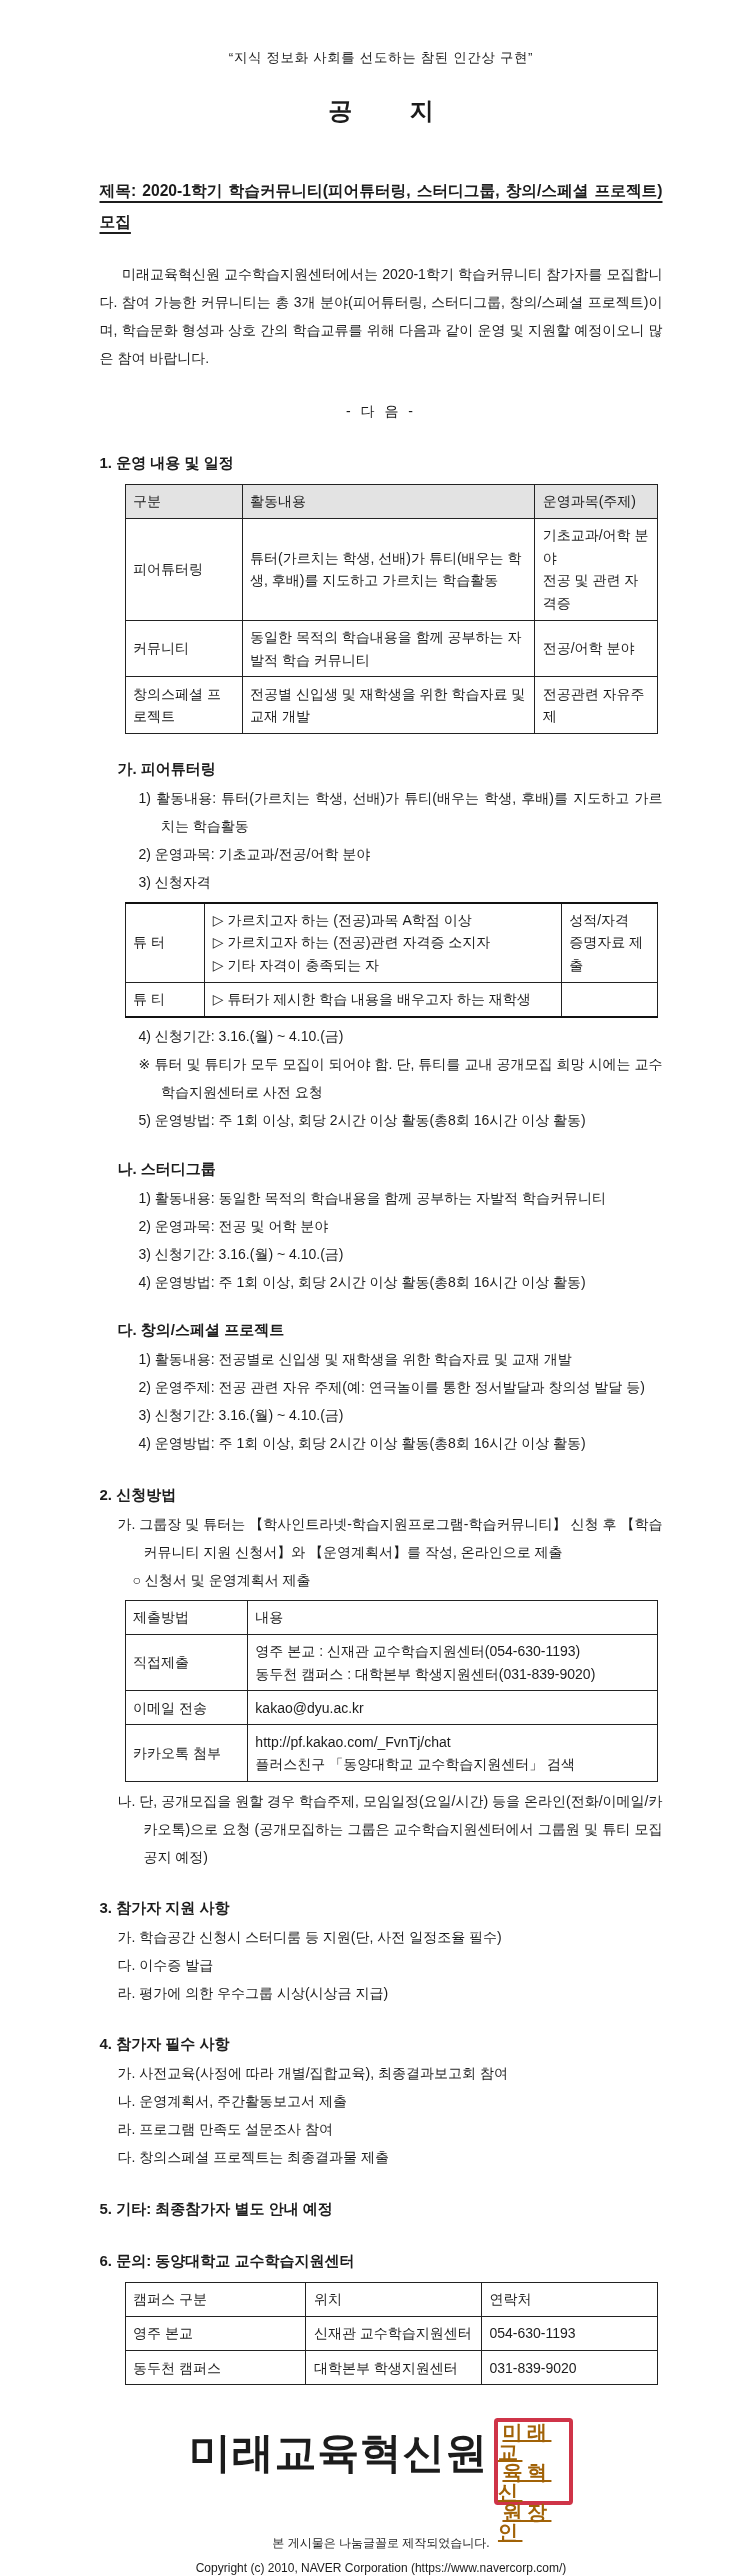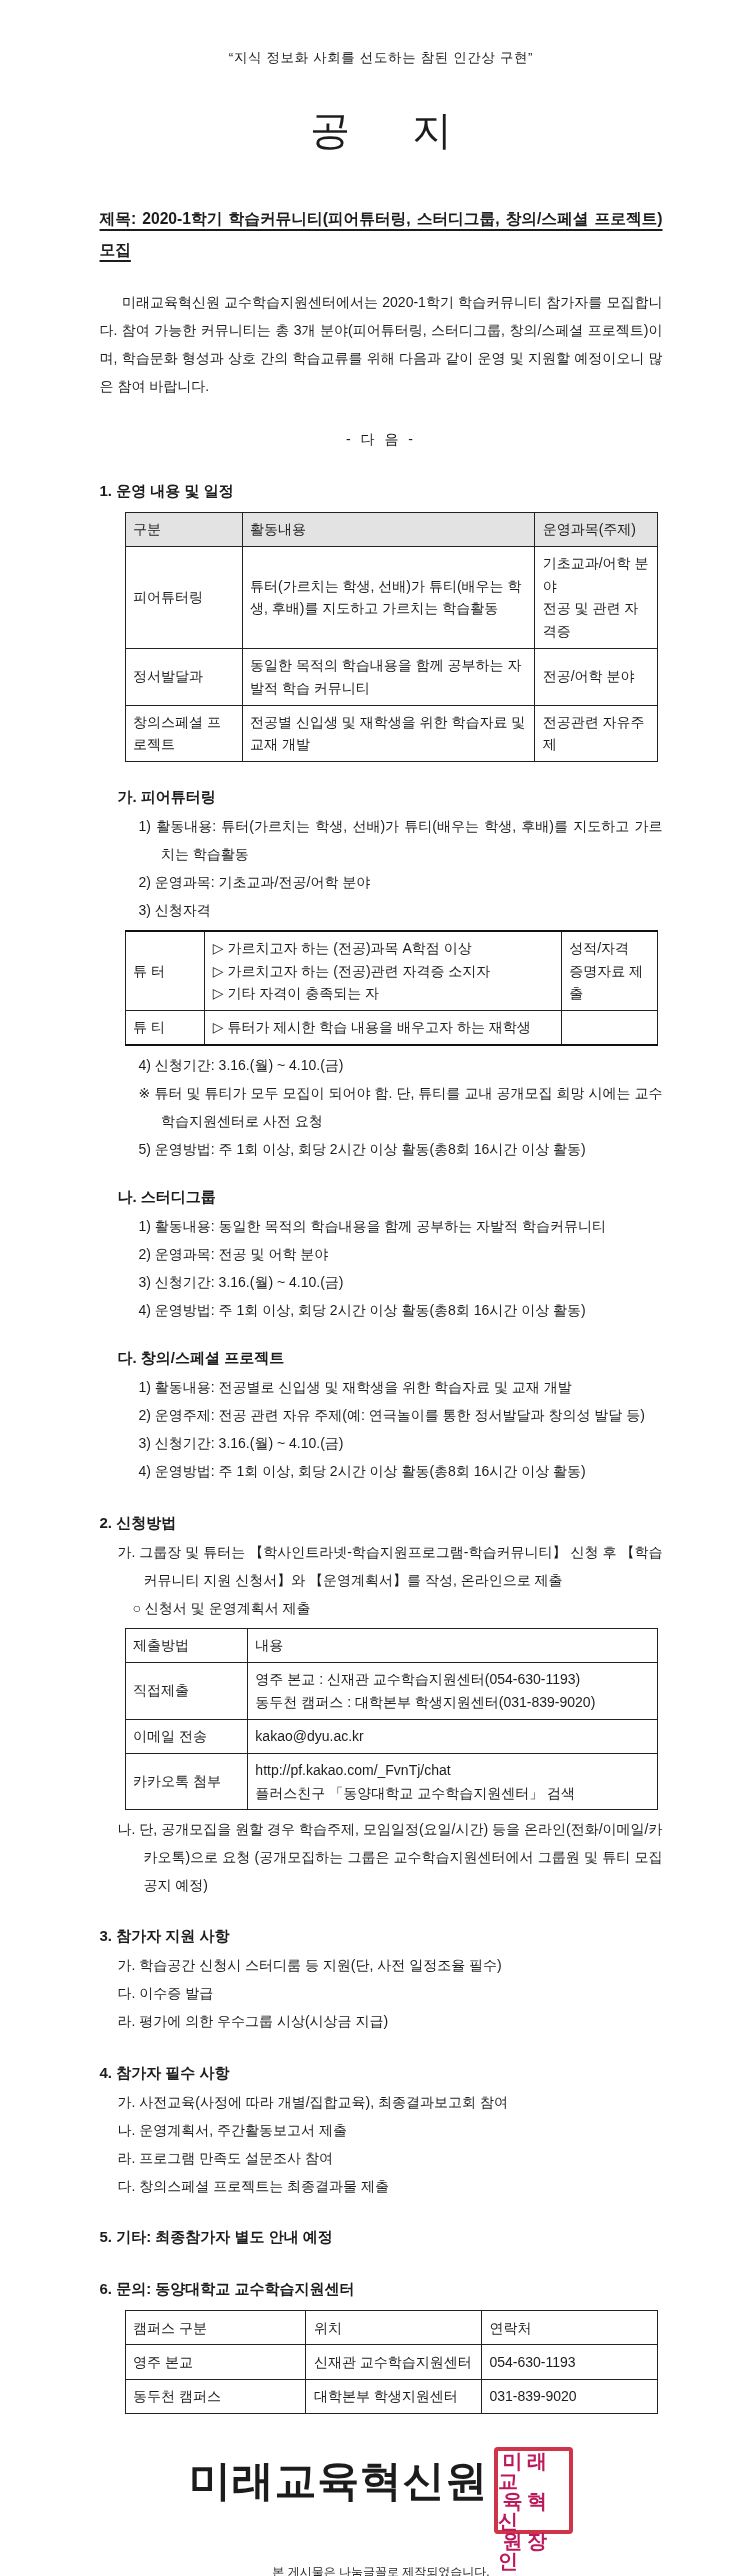--- a/index.html
+++ b/index.html
@@ -6,22 +6,22 @@
   html,body { background:#ffffff; }
   .page {
     width:651px; height:2576px; margin:0 auto; background:#ffffff;
     overflow:hidden; color:#1c1c1c;
     font-family:"Liberation Sans","DejaVu Sans",sans-serif;
     padding:45px 33px 0 55px;
     font-size:14px;
   }
   .motto { text-align:center; font-size:13.4px; letter-spacing:0.7px; line-height:2.0; }
   .notice-title {
-    text-align:center; font-size:40px; font-weight:normal; letter-spacing:25.4px;
-    margin-top:34px; text-indent:25.4px; line-height:1.2;
+    text-align:center; font-size:24px; font-weight:bold; letter-spacing:25.4px;
+    margin-top:25px; text-indent:25.4px; line-height:1.2;
   }
   .subject {
     margin-top:49px; font-size:15.7px; font-weight:bold; line-height:2.0;
     text-decoration:underline; text-underline-offset:5.2px;
     text-decoration-thickness:1.5px; text-align:justify;
   }
   .para {
     margin-top:22.4px; line-height:2.0; text-align:justify; text-indent:1.6em;
   }
   .daeum { margin-top:25.4px; text-align:center; line-height:2.0; letter-spacing:3px; }
@@ -42,23 +42,23 @@
   .t-center { text-align:left; }
   .t-left { text-align:left; }
   .cell-line { display:block; }
   .qual-table { border-top:2.2px solid #111; border-bottom:2.2px solid #111; }
   .qual-table th { border-bottom:2.2px double #111; }
   .logo-row { margin-top:33px; display:flex; justify-content:center;
               align-items:flex-start; gap:6px; }
   .logo-text { font-size:42px; font-weight:800; letter-spacing:0.7px; line-height:1.15;
                padding-top:10.5px; }
   .seal { width:79px; height:87px; border:4.5px solid #cf3448; border-radius:3.7px;
-          color:#be185d; display:flex; flex-direction:column; justify-content:space-evenly;
+          color:#a16207; display:flex; flex-direction:column; justify-content:space-evenly;
           align-items:center; font-weight:bold; font-size:20px; letter-spacing:4.5px;
-          text-indent:4.5px; line-height:1.0; }
+          text-indent:4.5px; line-height:1.0;text-decoration:underline; }
   .footer-note { text-align:center; line-height:1.9; font-size:12px; margin-top:1.5px; }
   .footer-block { margin-top:27px; }
 </style>
 </head>
 <body>
 
 <div class="page">
 
   <div class="motto">“지식 정보화 사회를 선도하는 참된 인간상 구현”</div>
 
@@ -85,21 +85,21 @@
     </tr>
     <tr>
       <td class="t-center">피어튜터링</td>
       <td class="t-left">튜터(가르치는 학생, 선배)가 튜티(배우는 학생, 후배)를 지도하고 가르치는 학습활동</td>
       <td class="t-center">
         <span class="cell-line">기초교과/어학 분야</span>
         <span class="cell-line">전공 및 관련 자격증</span>
       </td>
     </tr>
     <tr>
-      <td class="t-center">정서발달과</td>
+      <td class="t-center">커뮤니티</td>
       <td class="t-left">동일한 목적의 학습내용을 함께 공부하는 자발적 학습 커뮤니티</td>
       <td class="t-center">전공/어학 분야</td>
     </tr>
     <tr>
       <td class="t-center">창의스페셜 프로젝트</td>
       <td class="t-left">전공별 신입생 및 재학생을 위한 학습자료 및 교재 개발</td>
       <td class="t-center">전공관련 자유주제</td>
     </tr>
   </tbody>
     </table>

